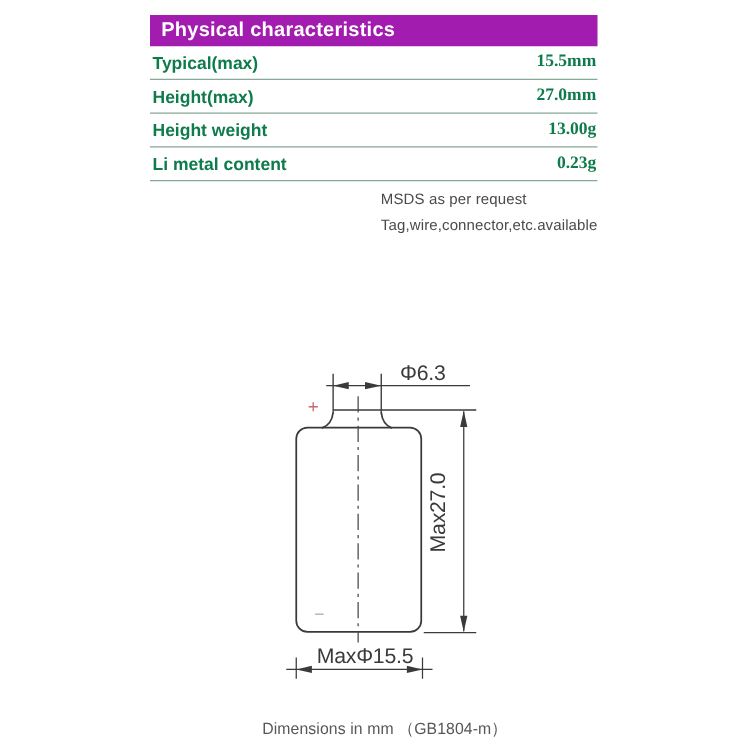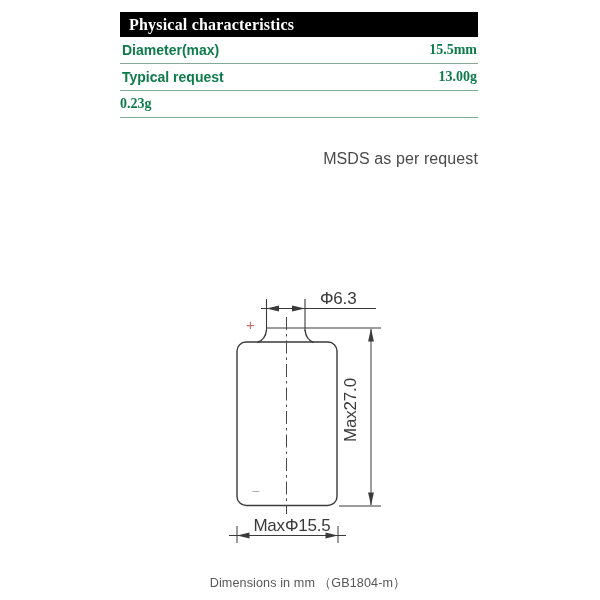--- a/index.html
+++ b/index.html
@@ -3,68 +3,74 @@
 <meta charset="utf-8">
 <style>
   html,body{margin:0;padding:0;background:#ffffff;}
   .page{
     position:relative;width:600px;height:600px;background:#ffffff;overflow:hidden;
     font-family:"Liberation Sans",sans-serif;
   }
   
   .spec-table{position:absolute;left:120px;top:12px;width:358px;}
   .table-header{
-    background:#000000;color:#ffffff;font-weight:bold;font-size:16px;
-    height:25px;line-height:25px;padding-left:9px;letter-spacing:.2px;font-family:Liberation Serif, serif;
+    background:#a21caf;color:#ffffff;font-weight:bold;font-size:16px;
+    height:25px;line-height:25px;padding-left:9px;letter-spacing:.2px;
   }
   .spec-row{
     display:flex;justify-content:space-between;align-items:center;
     height:26px;border-bottom:1px solid #86a897;
     color:#0e7b4b;font-weight:bold;font-size:14px;
   }
   .spec-row .spec-label{padding-left:2px;}
   .spec-row .spec-value{padding-right:1px;font-family:Liberation Serif, serif;}
   
   .options{
     position:absolute;right:122px;top:149px;text-align:left;
-    color:#4a4a4a;font-size:16px;line-height:20.5px;letter-spacing:.1px;
+    color:#4a4a4a;font-size:12px;line-height:20.5px;letter-spacing:.1px;
   }
   
   .drawing-svg{position:absolute;left:0;top:0;width:600px;height:600px;}
   .dim-text{font-family:"Liberation Sans",sans-serif;fill:#3a3a3a;font-size:17px;letter-spacing:-.2px;}
   
   .caption{
     position:absolute;left:0;right:0;top:574px;text-align:center;
     color:#575757;font-size:13px;letter-spacing:.1px;
     transform:scaleX(.97) translateX(8px);
   }
 </style>
 </head>
 <body>
 
 <div class="page">
 
   <div class="spec-table">
     <div class="table-header">Physical characteristics</div>
 
     <div class="spec-row">
-      <span class="spec-label">Diameter(max)</span>
+      <span class="spec-label">Typical(max)</span>
       <span class="spec-value">15.5mm</span>
     </div>
     <div class="spec-row">
-      <span class="spec-label">Typical request</span>
+      <span class="spec-label">Height(max)</span>
+      <span class="spec-value">27.0mm</span>
+    </div>
+    <div class="spec-row">
+      <span class="spec-label">Height weight</span>
       <span class="spec-value">13.00g</span>
     </div>
     <div class="spec-row">
+      <span class="spec-label">Li metal content</span>
       <span class="spec-value">0.23g</span>
     </div>
   </div>
 
   <div class="options">
     <div>MSDS as per request</div>
+    <div>Tag,wire,connector,etc.available</div>
   </div>
 
   <svg class="drawing-svg" viewBox="0 0 600 600">
 
     <rect x="237" y="342" width="100" height="163.5" rx="9" ry="9" fill="#ffffff" stroke="#3a3a3a" stroke-width="1.4"></rect>
 
     <line x1="266.5" y1="328" x2="381" y2="328" stroke="#3a3a3a" stroke-width="1.1"></line>
 
     <line x1="266.5" y1="299" x2="266.5" y2="331" stroke="#3a3a3a" stroke-width="1.1"></line>
     <line x1="305" y1="299" x2="305" y2="331" stroke="#3a3a3a" stroke-width="1.1"></line>

